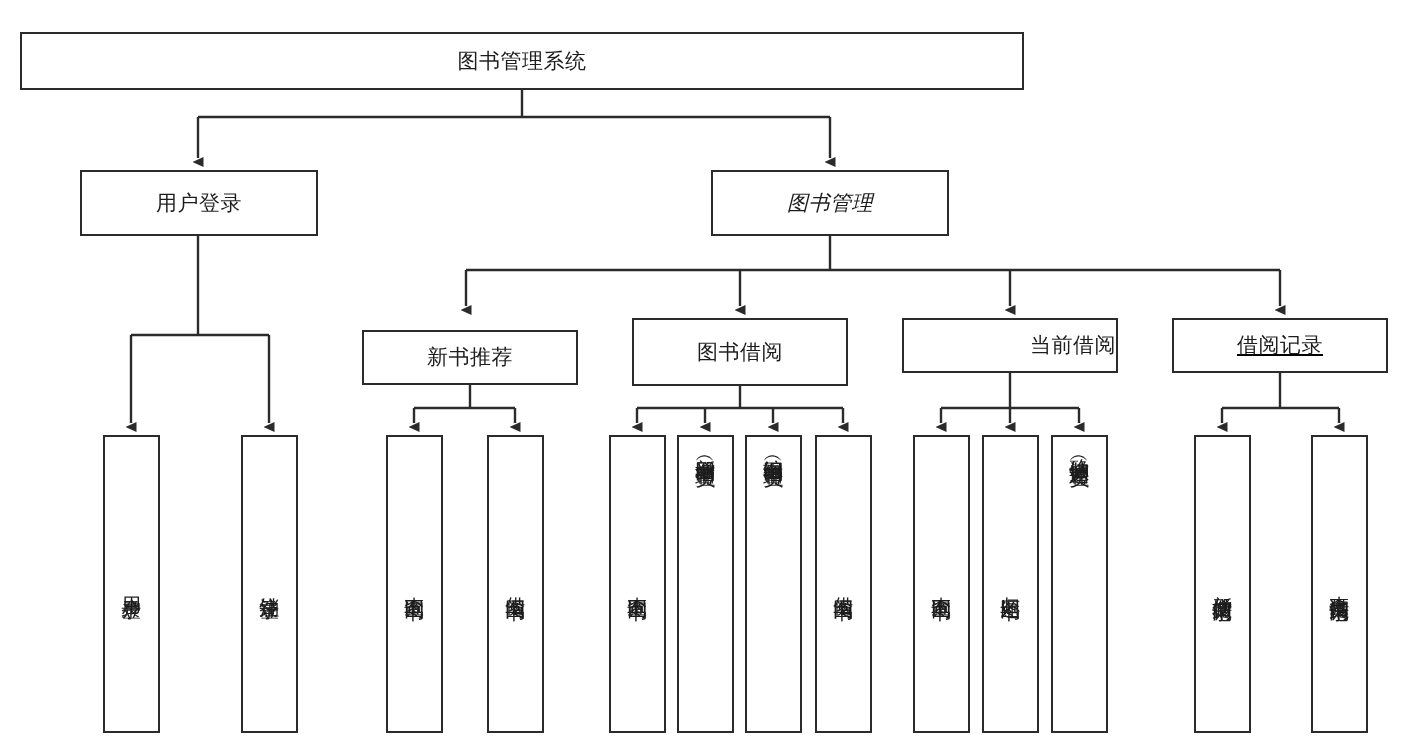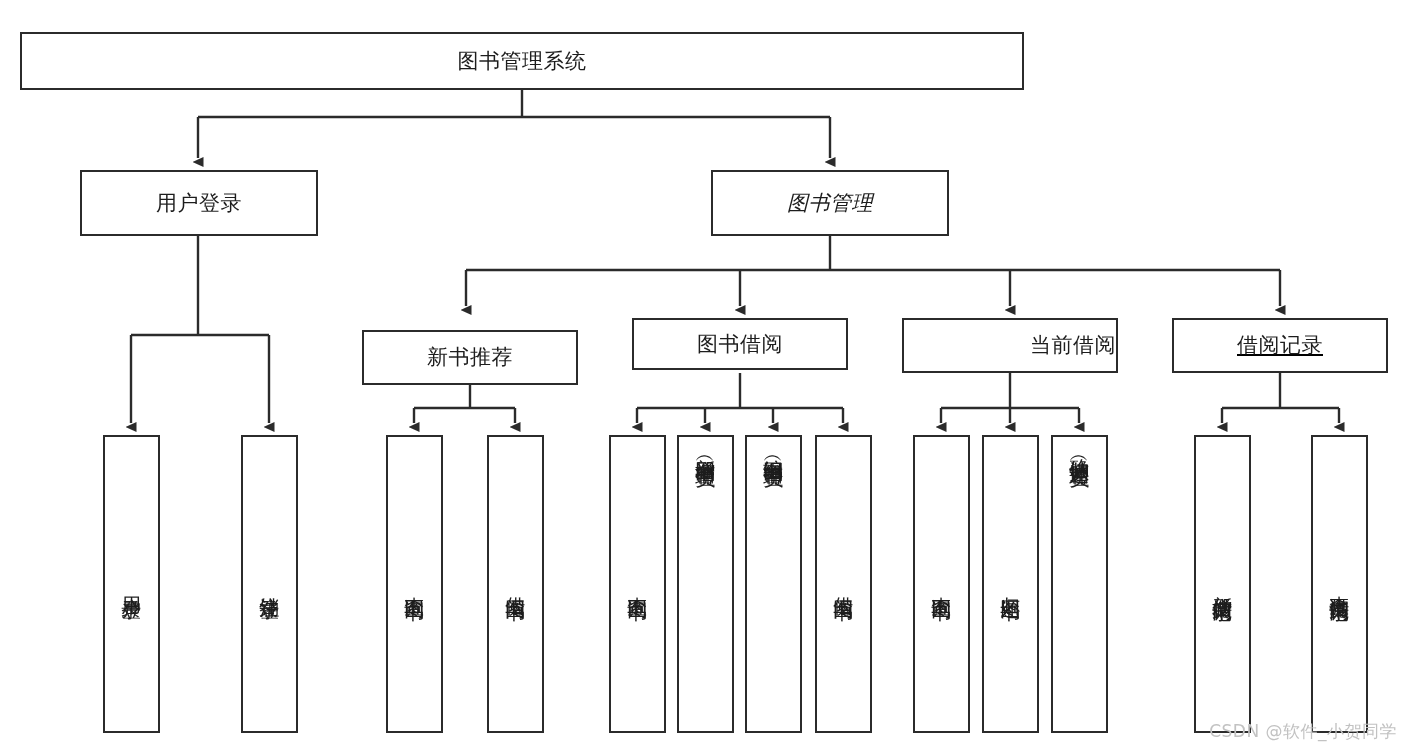--- a/index.html
+++ b/index.html
@@ -147,21 +147,21 @@
   </div>
 
   <div class="node horizontal" style="left:711px; top:170px; width:238px; height:66px;font-style:italic;">
     <span class="node-label">图书管理</span>
   </div>
 
   <div class="node horizontal" style="left:362px; top:318px; width:216px; height:55px;margin-top:12px;">
     <span class="node-label">新书推荐</span>
   </div>
 
-  <div class="node horizontal" style="left:632px; top:318px; width:216px; height:52px;">
+  <div class="node horizontal" style="left:632px; top:318px; width:216px; height:68px;">
     <span class="node-label">图书借阅</span>
   </div>
 
   <div class="node horizontal" style="left:902px; top:318px; width:216px; height:55px;justify-content:flex-end;">
     <span class="node-label">当前借阅</span>
   </div>
 
   <div class="node horizontal" style="left:1172px; top:318px; width:216px; height:55px;text-decoration:underline;">
     <span class="node-label">借阅记录</span>
   </div>
@@ -211,15 +211,14 @@
   </div>
 
   <div class="node leaf short" style="left:1194px; top:435px; width:57px; height:298px;">
     <span class="node-label">新增借阅记录</span>
   </div>
 
   <div class="node leaf short" style="left:1311px; top:435px; width:57px; height:298px;">
     <span class="node-label">查询借阅记录</span>
   </div>
 
-  <div class="watermark">CSDN @软件_小贺同学</div>
 
 </div>
 
 </body></html>

